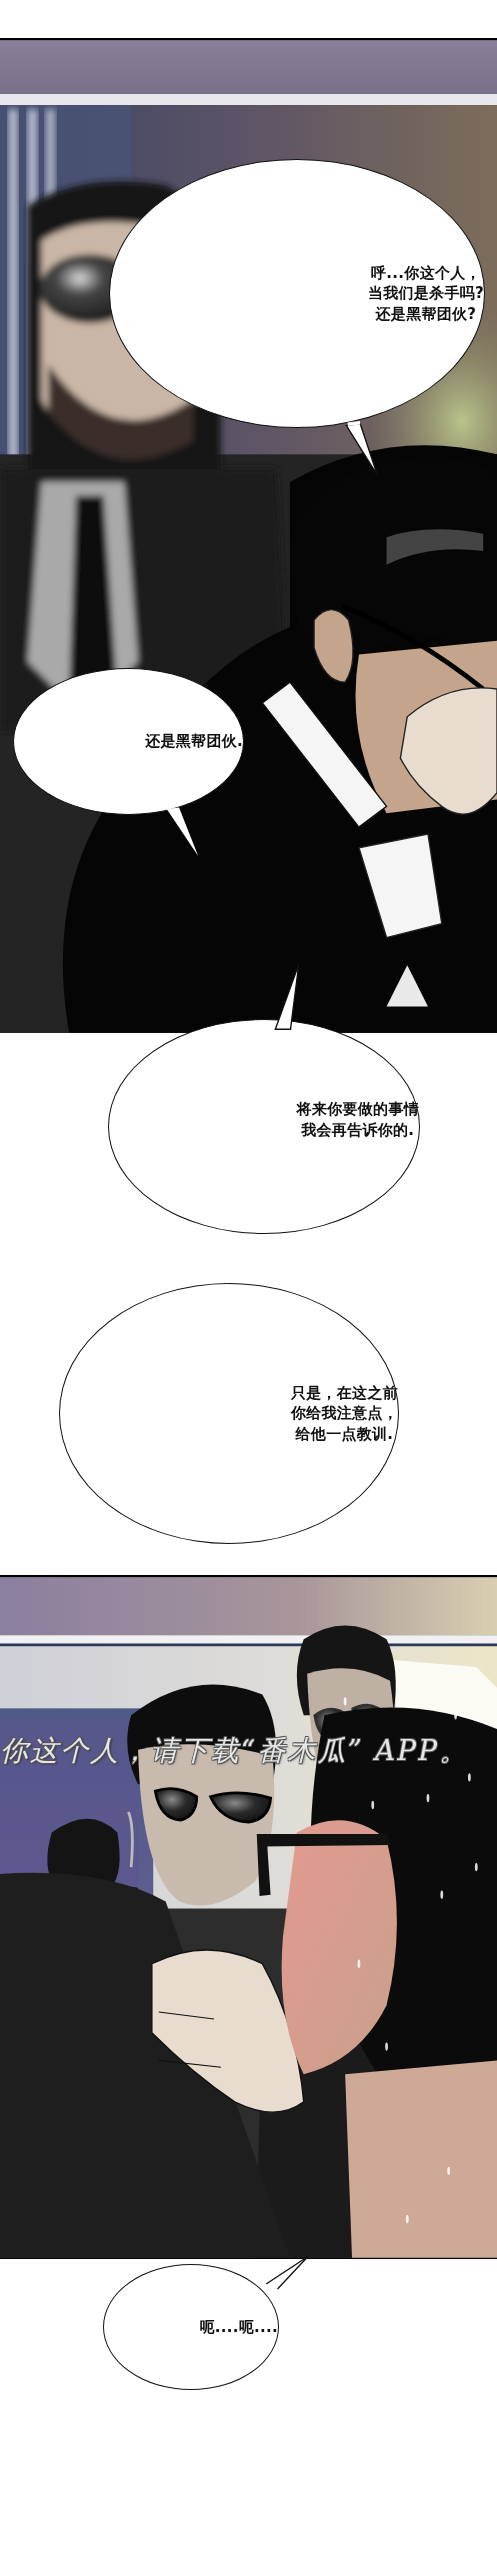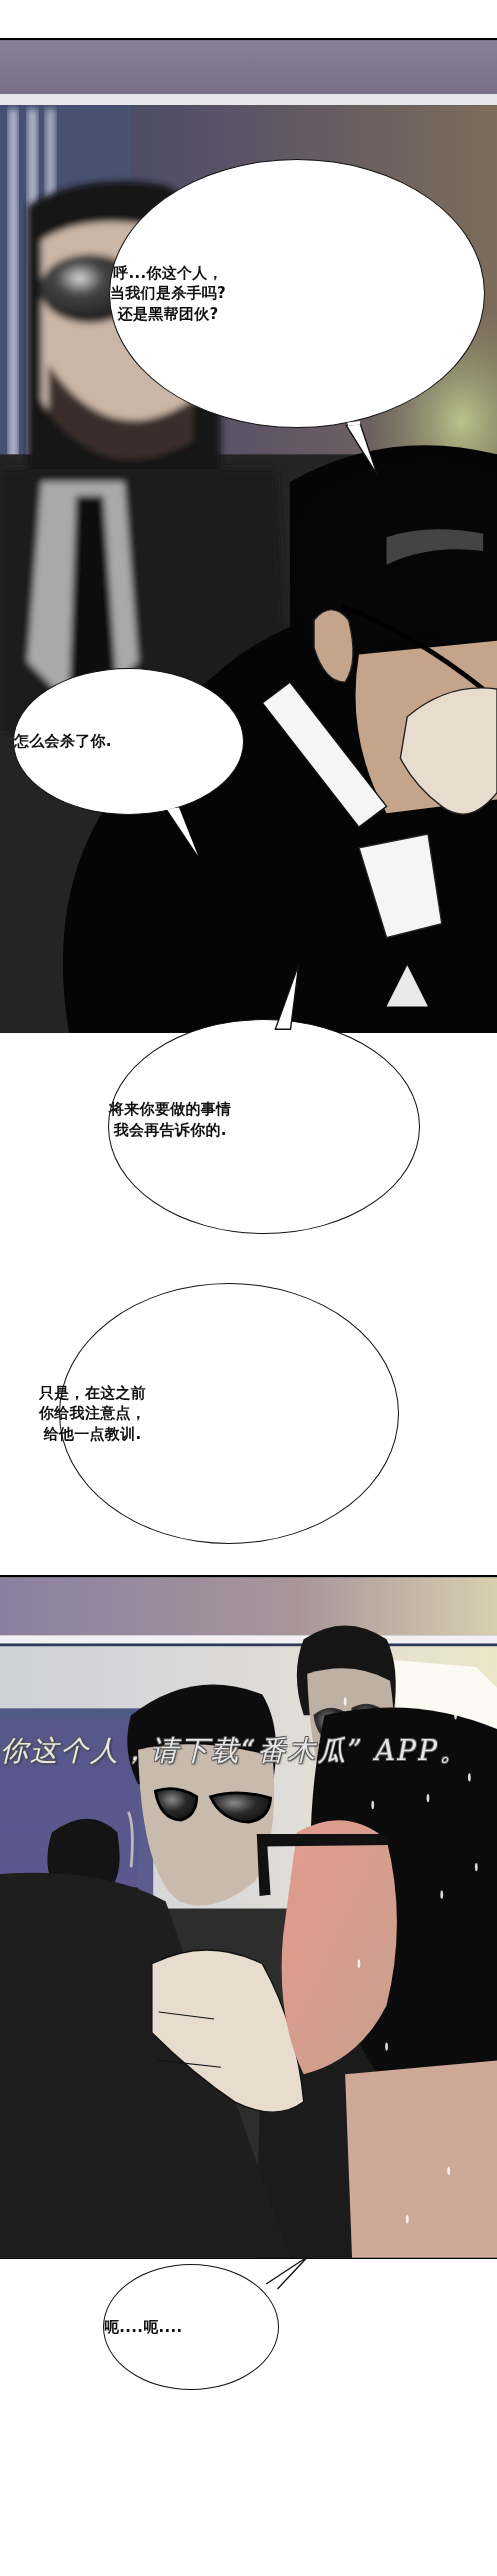--- a/index.html
+++ b/index.html
@@ -6,21 +6,21 @@
   body { width: 497px; height: 2576px; position: relative; overflow: hidden;
          font-family: "DejaVu Sans", "Liberation Sans", sans-serif; }
   .page { position: absolute; left: 0; top: 0; width: 497px; height: 2576px; background: #ffffff; }
 
   .panel { position: absolute; left: 0; width: 497px; overflow: hidden; border-top: 2.1px solid #000; }
   #panel-1 { top: 38px; height: 993px; background: #2a2a2a; }
   #panel-2 { top: 1575px; height: 681px; background: #2d2d2d; border-bottom: 1.4px solid #000; }
   svg.scene { position: absolute; left: 0; top: 0; }
 
   .bubble { position: absolute; background: #ffffff; border: 1.4px solid #111; border-radius: 50%;
-            display: flex; align-items: center; justify-content: flex-start; box-sizing: border-box; z-index: 5; }
+            display: flex; align-items: center; justify-content: flex-end; box-sizing: border-box; z-index: 5; }
   .bubble-text { font-weight: bold; color: #111; text-align: center; line-height: 1.36; white-space: pre-line;
                  font-size: 15px; letter-spacing: 0.3px; }
   .tail { position: absolute; z-index: 6; overflow: visible; }
 
   .watermark { position: absolute; left: 0; top: 1730px; width: 497px; z-index: 4;
                font-family: "DejaVu Serif", "Liberation Serif", serif; font-size: 28px; font-style: italic;
                color: #e6e6e6; letter-spacing: 2.1px; white-space: nowrap;
                text-shadow: -0.7px -0.7px 0 #555, 0.7px -0.7px 0 #555, -0.7px 0.7px 0 #555, 0.7px 0.7px 0 #555, 1.4px 1.4px 2.1px rgba(0,0,0,0.5); }
 </style>
 </head>
@@ -98,21 +98,21 @@
       <div class="bubble-text">呼...你这个人，
 当我们是杀手吗?
 还是黑帮团伙?</div>
     </div>
     <svg class="tail" style="left:345px; top:380px;" width="55" height="62" viewBox="0 0 80 90">
       <path d="M2 8 L47 80 L22 5 Z" fill="#fff" stroke="#111" stroke-width="2"></path>
       <path d="M4 6 L22 4" stroke="#fff" stroke-width="5"></path>
     </svg>
 
     <div class="bubble" style="left:13px; top:628px; width:231px; height:147px;">
-      <div class="bubble-text">怎么会杀了你.</div>
+      <div class="bubble-text">还是黑帮团伙.</div>
     </div>
     <svg class="tail" style="left:164px; top:766px;" width="41" height="55" viewBox="0 0 60 80">
       <path d="M4 4 L50 73 L22 2 Z" fill="#fff" stroke="none"></path>
     </svg>
   </div>
 
   <svg class="tail" style="left:271px; top:963px;" width="28" height="69" viewBox="0 0 40 100">
     <path d="M6 96 L40 2 L28 96 Z" fill="#fff" stroke="#111" stroke-width="2"></path>
   </svg>
   <div class="bubble" style="left:59px; top:1283px; width:340px; height:261px; border-width:1px;">

